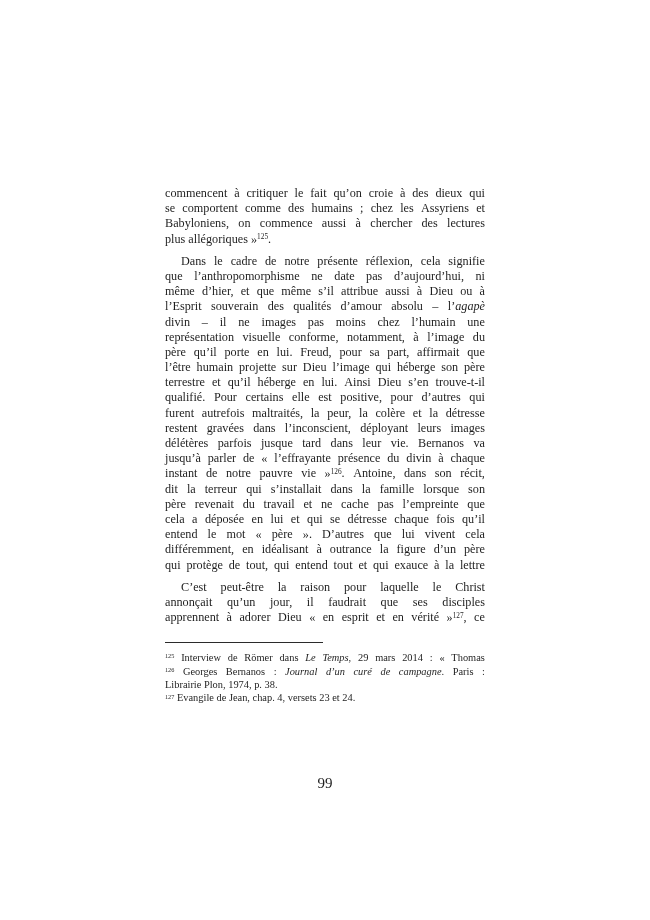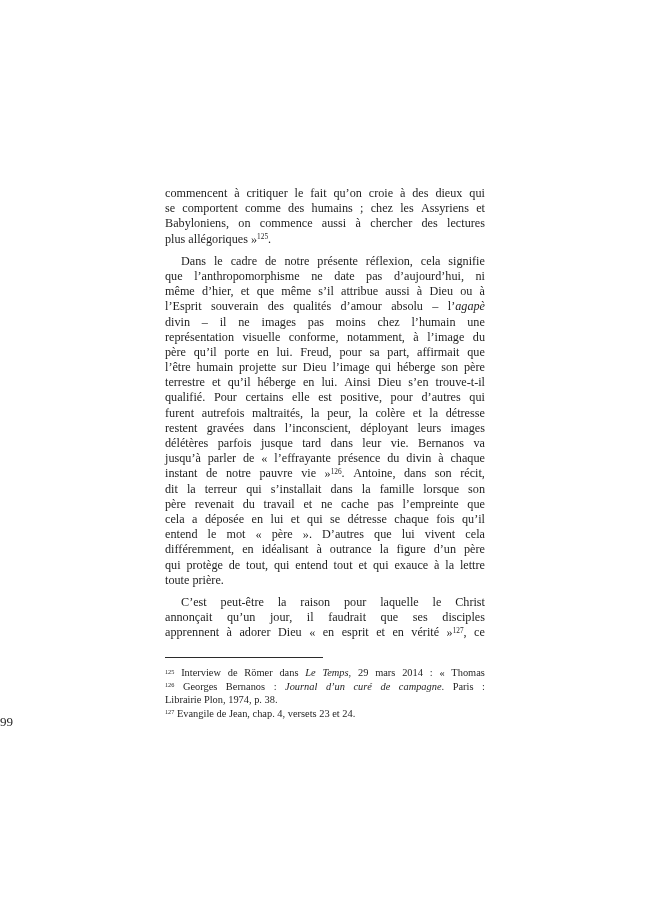--- a/index.html
+++ b/index.html
@@ -66,25 +66,25 @@
   .footnotes {
     margin-top: 8px;
     font-size: 10.4px;
   }
   .footnotes .line {
     height: 13.4px;
     line-height: 13.4px;
   }
   .pagenum {
     position: absolute;
-    top: 714px;
+    top: 776px;
     left: 0;
     width: 650px;
-    text-align: left;
-    font-size: 13px;
+    text-align: center;
+    font-size: 15px;
     line-height: 15px;
   }
 </style>
 </head>
 <body>
 
 <div class="page" style="background: rgb(255, 255, 255); color: rgb(30, 30, 30);">
   <div class="textblock">
     <div id="paras">
         <div class="para">
@@ -365,21 +365,20 @@
             <span>qui</span>
             <span>entend</span>
             <span>tout</span>
             <span>et</span>
             <span>qui</span>
             <span>exauce</span>
             <span>à</span>
             <span>la</span>
             <span>lettre</span>
           </div>
-          <div class="line">toute prière.</div>
         </div>
         <div class="para gap">
           <div class="line j ind">
             <span>C’est</span>
             <span>peut-être</span>
             <span>la</span>
             <span>raison</span>
             <span>pour</span>
             <span>laquelle</span>
             <span>le</span>

